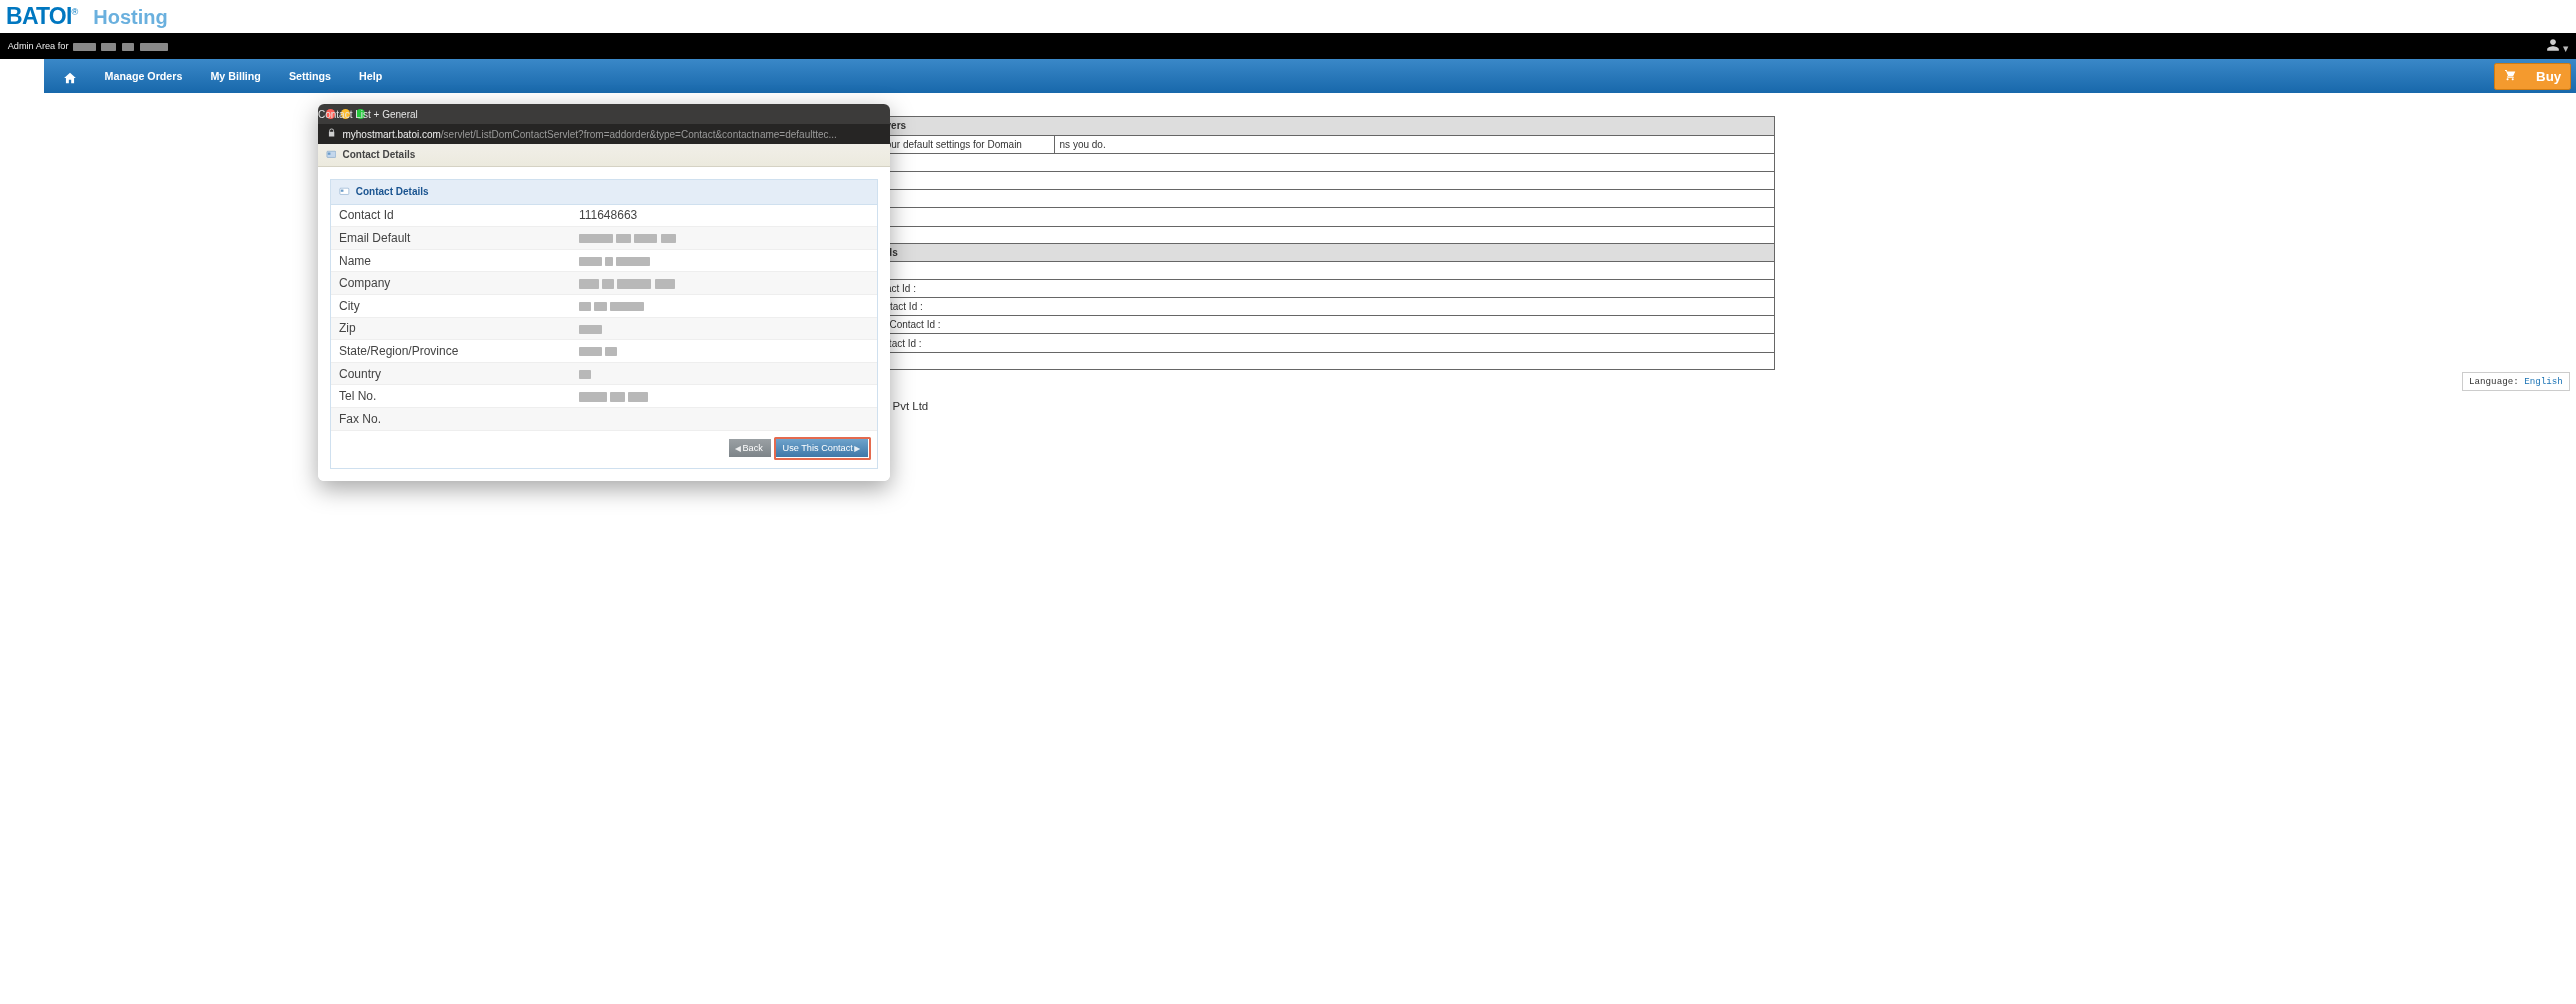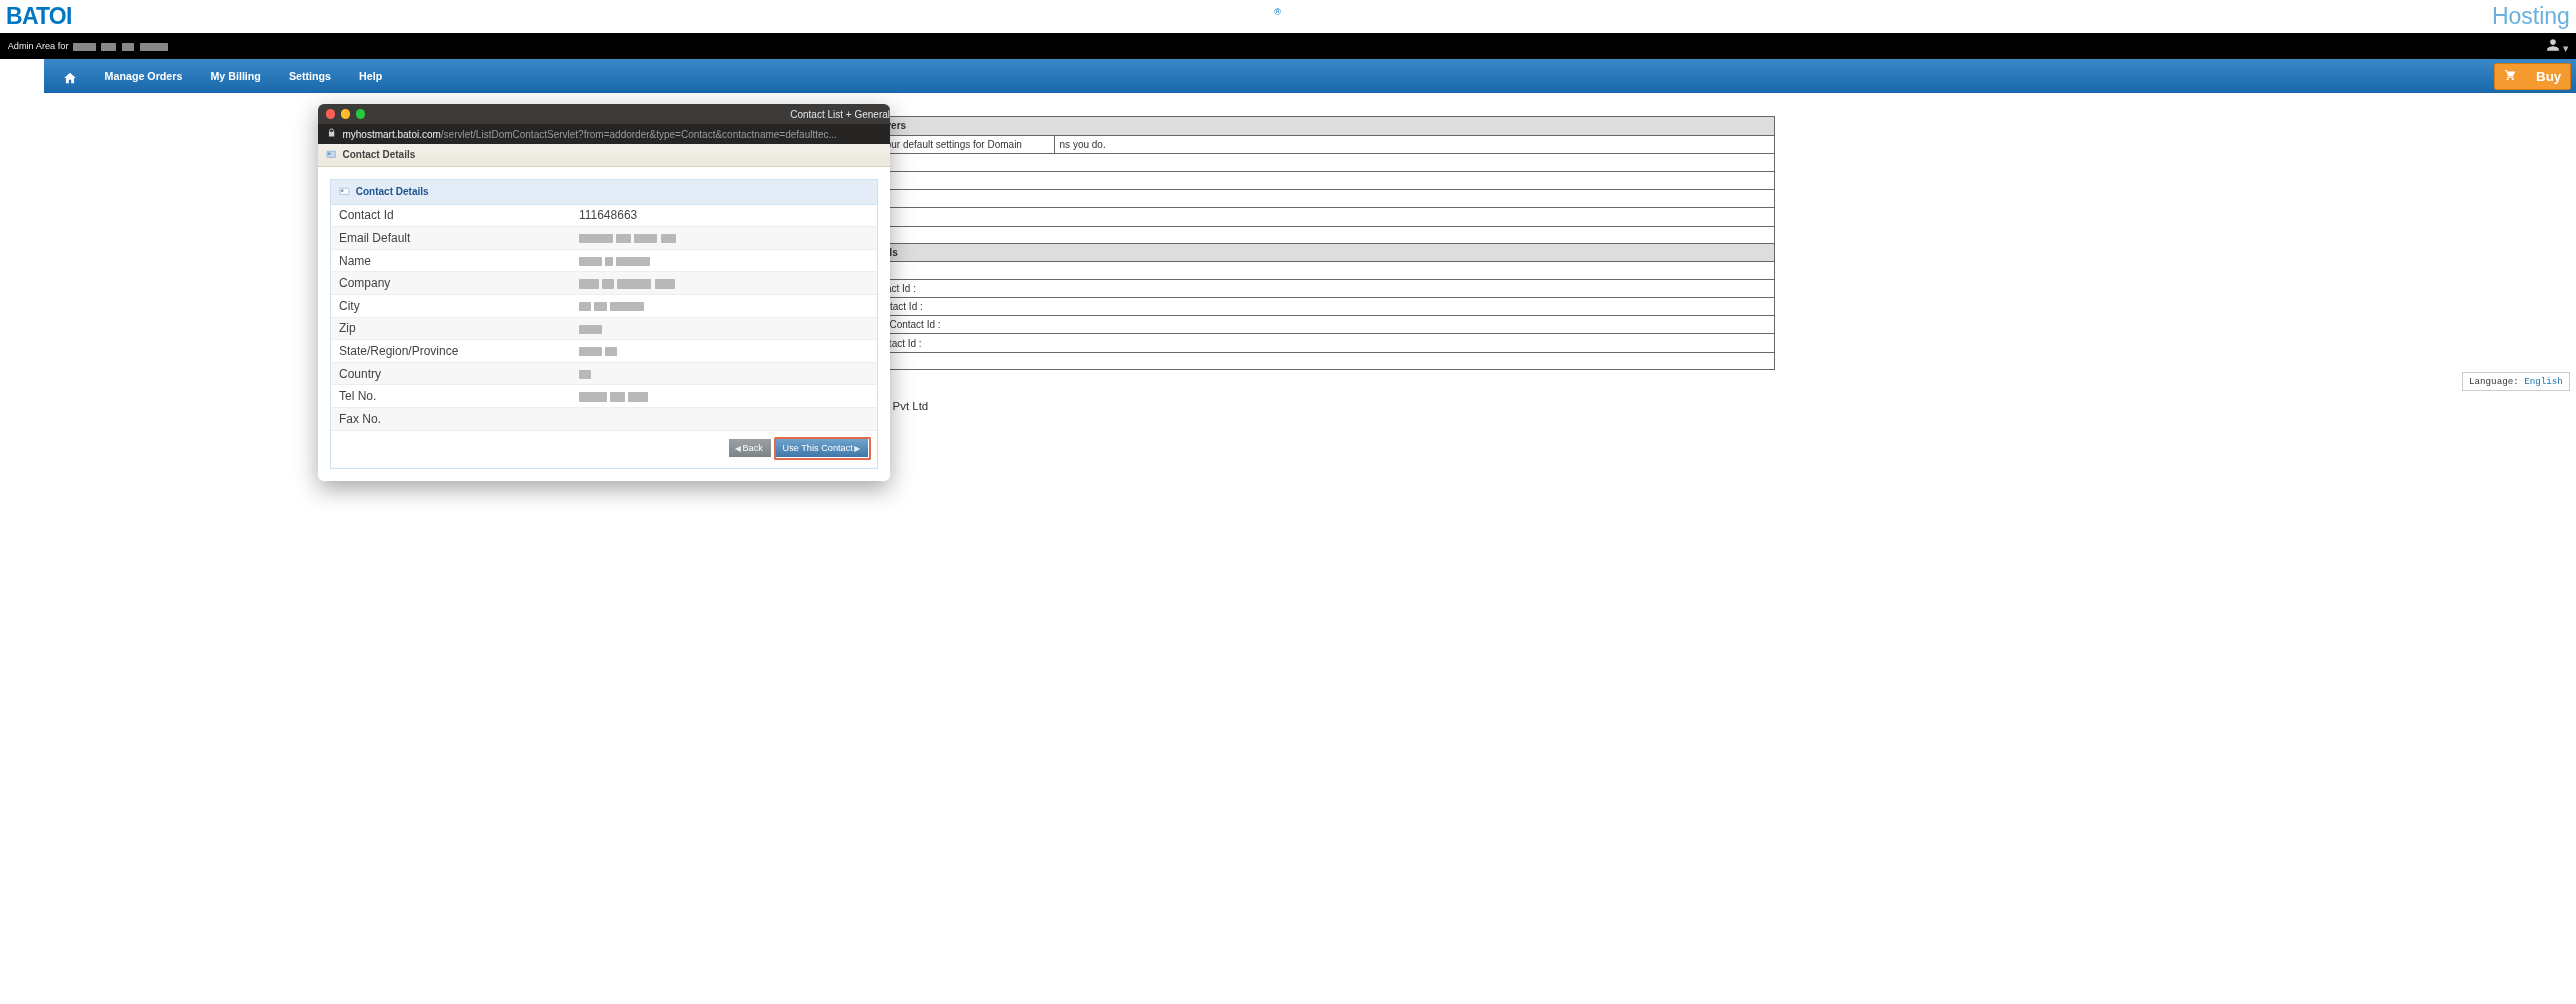--- a/index.html
+++ b/index.html
@@ -1,22 +1,22 @@
 <!DOCTYPE html>
 <html style="font-size:12.3px"><head>
 <meta charset="utf-8">
 <style>
   * { box-sizing: border-box; margin: 0; padding: 0; }
   body { font-family: Arial, Helvetica, sans-serif; font-size: 10px; background: #fff; color: #333; }
 
   
-  .logo-bar { padding: 3.1px 6.1px; display:flex; align-items:baseline;justify-content:space-between; }
+  .logo-bar { padding: 3.1px 6.1px; display:flex; align-items:baseline; }
   .logo-bold { font-family: Arial, sans-serif; font-weight: 900; font-size: 23px; color:#0077c0; letter-spacing:-0.8px;}
   .logo-reg { font-size:9.2px; color:#0077c0; vertical-align: top; position:relative; top:-9.2px;}
-  .logo-host { font-size:23px; color:#6ab0de; font-weight:400; margin-left:8px; }
+  .logo-host { font-size:20px; color:#6ab0de; font-weight:700; margin-left:15px; }
 
   
   .admin-bar { background:#000000; color:#eee; font-size:9.2px; padding:4.6px 7.7px; display:flex; justify-content:space-between; align-items:center; }
   .admin-redact { background:#888; color:#888; display:inline-block; height:7.7px; border-radius:0.8px; margin:0 1.5px; vertical-align:middle;}
   .user-caret { color:#bbb; font-size:10.7px; }
 
   
   .nav { background:#1b73b5; background:linear-gradient(#3a88c8,#1868ab); display:flex; align-items:center; padding:0 4.6px; height:34px;margin-left:44px; }
   .nav-item { color:#fff; font-weight:bold; font-size:10.7px; padding:0 14px; height:34px; line-height:34px; cursor:pointer; }
   .nav-home-icon svg { width:14px; height:14px; fill:#fff; vertical-align:middle; }
@@ -37,21 +37,21 @@
   .footer-lang { position: absolute; right:7.7px; bottom: 129px; border:0.8px solid #ccc; padding:3.1px 6.1px; font-size:9.2px; }
   .footer-lang a { color:#1b73b5; text-decoration:none; }
   .copyright { font-size:11.5px; padding:7.7px 3.1px; }
 
   
   .popup-shadow { position:absolute; top:104px; left:318px; width:572px; background:#fff; border-radius:6.1px; box-shadow:0 7.7px 23px rgba(0,0,0,.35); overflow:hidden; }
   
   .mac-titlebar { background:#3c3b3a; height:20px; display:flex; align-items:center; padding:0 7.7px; position:relative; }
   .traffic { width:9.2px; height:9.2px; border-radius:50%; margin-right:6.1px; }
   .tl-red{background:#ff5f56;} .tl-yel{background:#ffbd2e;} .tl-grn{background:#27c93f;}
-  .mac-title { position:absolute; left:0; right:0; text-align:right; color:#e5e5e5; font-size:10px; font-weight:500; pointer-events:none;}
+  .mac-title { position:absolute; left:0; right:0; text-align:left; color:#e5e5e5; font-size:10px; font-weight:500; pointer-events:none;}
   
   .mac-urlbar { background:#262524; height:20px; display:flex; align-items:center; padding:0 9.2px; color:#cfcfcf; font-size:10px; }
   .lock-icon svg{ width:9.2px; height:9.2px; fill:#cfcfcf; margin-right:6.1px;}
   .url-host { color:#f1f1f1; }
   .url-rest { color:#9a9a9a; }
 
   
   .popup-body { background:#fff; }
   .panel-title-bar { background:linear-gradient(#f1efe8,#eceade); border-bottom:0.8px solid #d5d2c4; padding:4.6px 7.7px; display:flex; align-items:center; gap:6.1px; color:#444; font-weight:bold; font-size:10px;}
   .file-icon svg{ width:10.7px; height:10.7px; }

